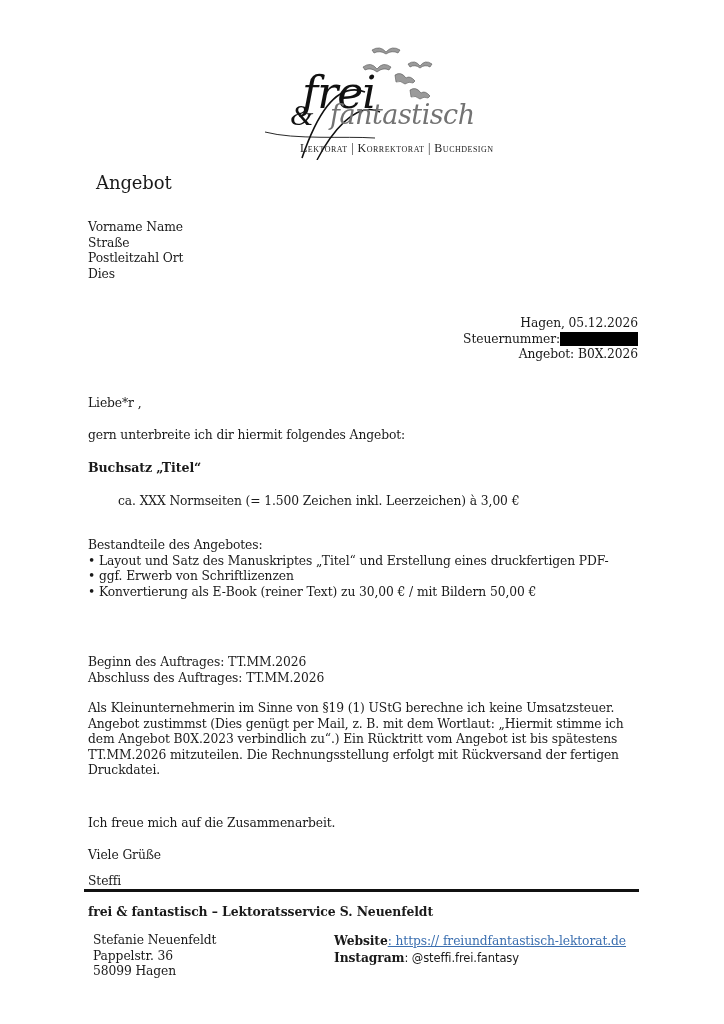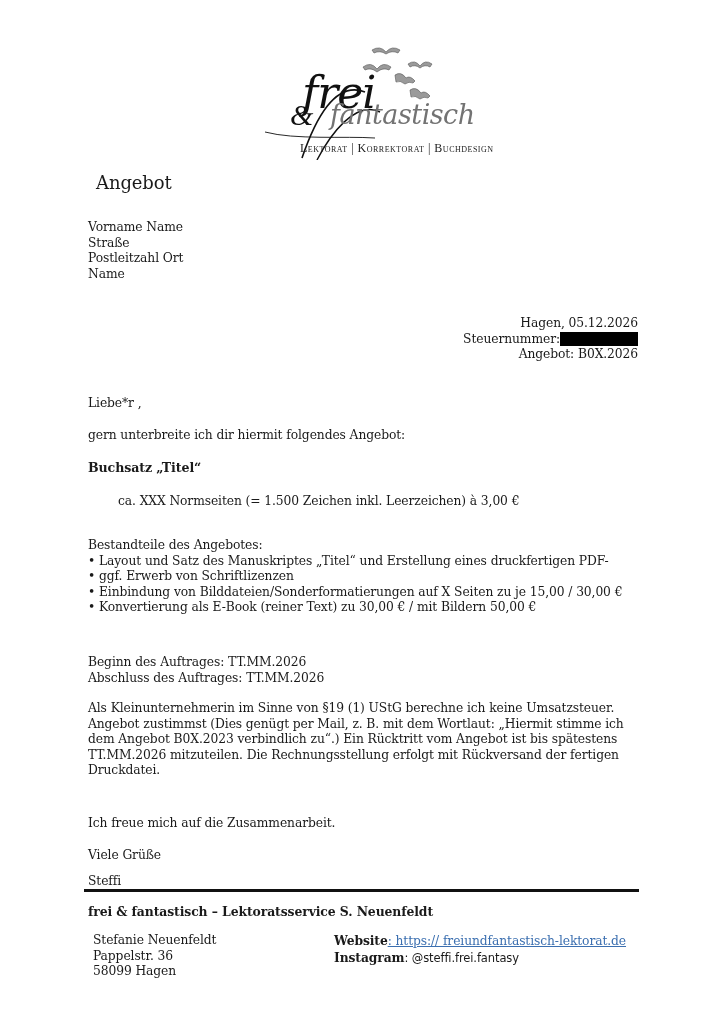--- a/index.html
+++ b/index.html
@@ -56,39 +56,38 @@
 <div class="abs logo-amp">&amp;</div>
 <div class="abs logo-fant">fantastisch</div>
 <div class="abs logo-sub">Lektorat | Korrektorat | Buchdesign</div>
 
 <div class="abs txt title">Angebot</div>
 
 <div class="abs txt addr">
   <div>Vorname Name</div>
   <div>Straße</div>
   <div>Postleitzahl Ort</div>
-  <div>Name</div>
+  <div>Dies</div>
 </div>
 
 <div class="abs txt meta">
   <span class="row">Hagen, 05.12.2026</span>
   <span class="row"><span>Steuernummer:</span><span class="redact"></span></span>
   <span class="row">Angebot: B0X.2026</span>
 </div>
 
 <div class="abs txt greet">Liebe*r ,</div>
 <div class="abs txt intro">gern unterbreite ich dir hiermit folgendes Angebot:</div>
 <div class="abs txt subject">Buchsatz „Titel“</div>
 <div class="abs txt pricing">ca. XXX Normseiten (= 1.500 Zeichen inkl. Leerzeichen) à 3,00 €</div>
 
 <div class="abs txt components">
   <div>Bestandteile des Angebotes:</div>
   <div><span>•</span> <span>Layout und Satz des Manuskriptes „Titel“ und Erstellung eines druckfertigen PDF-</span></div>
   <div><span>•</span> <span>ggf. Erwerb von Schriftlizenzen</span></div>
-  <div><span>•</span> <span>Einbindung von Bilddateien/Sonderformatierungen auf X Seiten zu je 15,00 / 30,00 €</span></div>
   <div><span>•</span> <span>Konvertierung als E-Book (reiner Text) zu 30,00 € / mit Bildern 50,00 €</span></div>
 </div>
 
 <div class="abs txt dates">
   <div>Beginn des Auftrages: TT.MM.2026</div>
   <div>Abschluss des Auftrages: TT.MM.2026</div>
 </div>
 
 <div class="abs txt terms">
   <div>Als Kleinunternehmerin im Sinne von §19 (1) UStG berechne ich keine Umsatzsteuer.</div>

